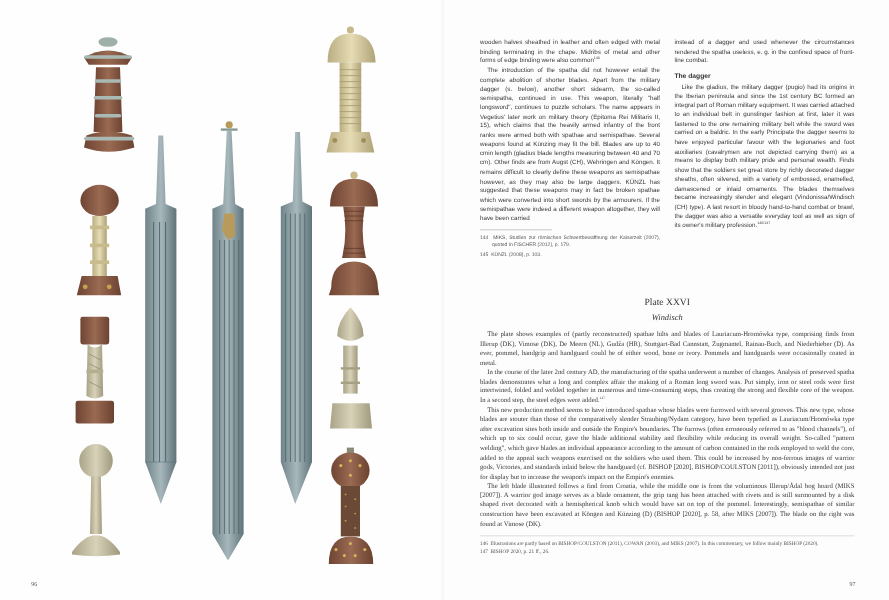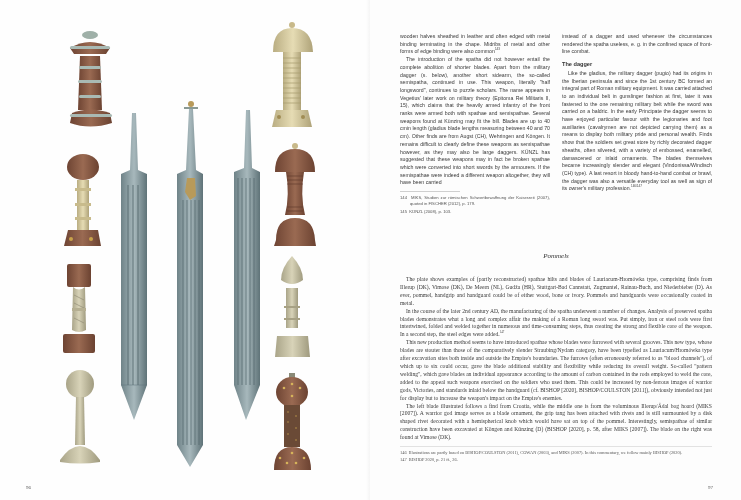--- a/index.html
+++ b/index.html
@@ -214,21 +214,22 @@
       </div>
     </div>
 
     <div class="sans" style="position:absolute; left:192px; top:33px; width:150px;">
       <p class="noindent">instead of a dagger and used whenever the circumstances rendered the spatha useless, e. g. in the confined space of front-line combat.</p>
       <h4>The dagger</h4>
       <p><span>Like the gladius, the military dagger (pugio) had its origins in the Iberian peninsula and since the 1st century BC formed an integral part of Roman military equipment. It was carried attached to an individual belt in gunslinger fashion at first, later it was fastened to the one remaining military belt while the sword was carried on a baldric. In the early Principate the dagger seems to have enjoyed particular favour with the legionaries and foot auxiliaries (cavalrymen are not depicted carrying them) as a means to display both military pride and personal wealth. Finds show that the soldiers set great store by richly decorated dagger sheaths, often silvered, with a variety of embossed, enamelled, damascened or inlaid ornaments. The blades themselves became increasingly slender and elegant (Vindonissa/Windisch (CH) type). A last resort in bloody hand-to-hand combat or brawl, the dagger was also a versatile everyday tool as well as sign of its owner's military profession.</span><sup>146/147</sup></p>
     </div>
 
     <div style="position:absolute; left:30px; top:247px; width:312px;">
-      <div class="plate-sub">Pommels</div>
+      <div class="plate-title">Plate XXVI</div>
+      <div class="plate-sub">Windisch</div>
     </div>
 
     <div class="serif" style="position:absolute; left:30px; top:276px; width:312px;">
       <p><span>The plate shows examples of (partly reconstructed) spathae hilts and blades of Lauriacum-Hromówka type, comprising finds from Illerup (DK), Vimose (DK), De Meern (NL), Gudža (HR), Stuttgart-Bad Cannstatt, Zugmantel, Rainau-Buch, and Niederbieber (D). As ever, pommel, handgrip and handguard could be of either wood, bone or ivory. Pommels and handguards were occasionally coated in metal.</span></p>
       <p><span>In the course of the later 2nd century AD, the manufacturing of the spatha underwent a number of changes. Analysis of preserved spatha blades demonstrates what a long and complex affair the making of a Roman long sword was. Put simply, iron or steel rods were first intertwined, folded and welded together in numerous and time-consuming steps, thus creating the strong and flexible core of the weapon. In a second step, the steel edges were added.</span><sup>147</sup></p>
       <p><span>This new production method seems to have introduced spathae whose blades were furrowed with several grooves. This new type, whose blades are stouter than those of the comparatively slender Straubing/Nydam category, have been typefied as Lauriacum/Hromówka type after excavation sites both inside and outside the Empire's boundaries. The furrows (often erroneously referred to as "blood channels"), of which up to six could occur, gave the blade additional stability and flexibility while reducing its overall weight. So-called "pattern welding", which gave blades an individual appearance according to the amount of carbon contained in the rods employed to weld the core, added to the appeal such weapons exercised on the soldiers who used them. This could be increased by non-ferrous images of warrior gods, Victories, and standards inlaid below the handguard (cf. BISHOP [2020], BISHOP/COULSTON [2011]), obviously intended not just for display but to increase the weapon's impact on the Empire's enemies.</span></p>
       <p><span>The left blade illustrated follows a find from Croatia, while the middle one is from the voluminous Illerup/Ådal bog hoard (MIKS [2007]). A warrior god image serves as a blade ornament, the grip tang has been attached with rivets and is still surmounted by a disk shaped rivet decorated with a hemispherical knob which would have sat on top of the pommel. Interestingly, semispathae of similar construction have been excavated at Köngen and Künzing (D) (BISHOP [2020], p. 58, after MIKS [2007]). The blade on the right was found at Vimose (DK).</span></p>
       <div class="rule" style="width:312px; border-top-color:#e2e2e2;"></div>
       <div class="serif-fn">
         <div><span>146</span>&nbsp; <span>Illustrations are partly based on BISHOP/COULSTON (2011), COWAN (2003), and MIKS (2007). In this commentary, we follow mainly BISHOP (2020).</span></div>

